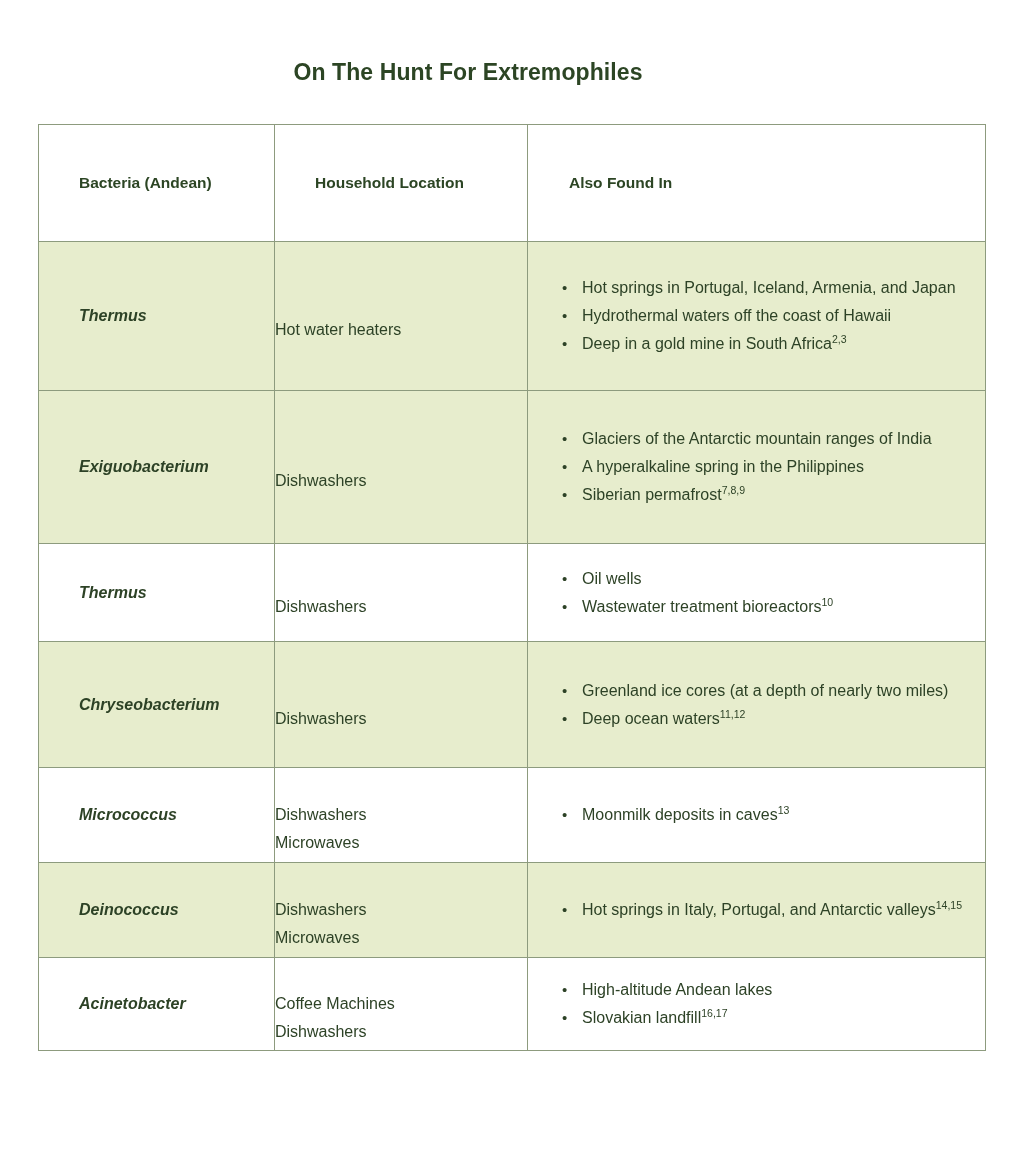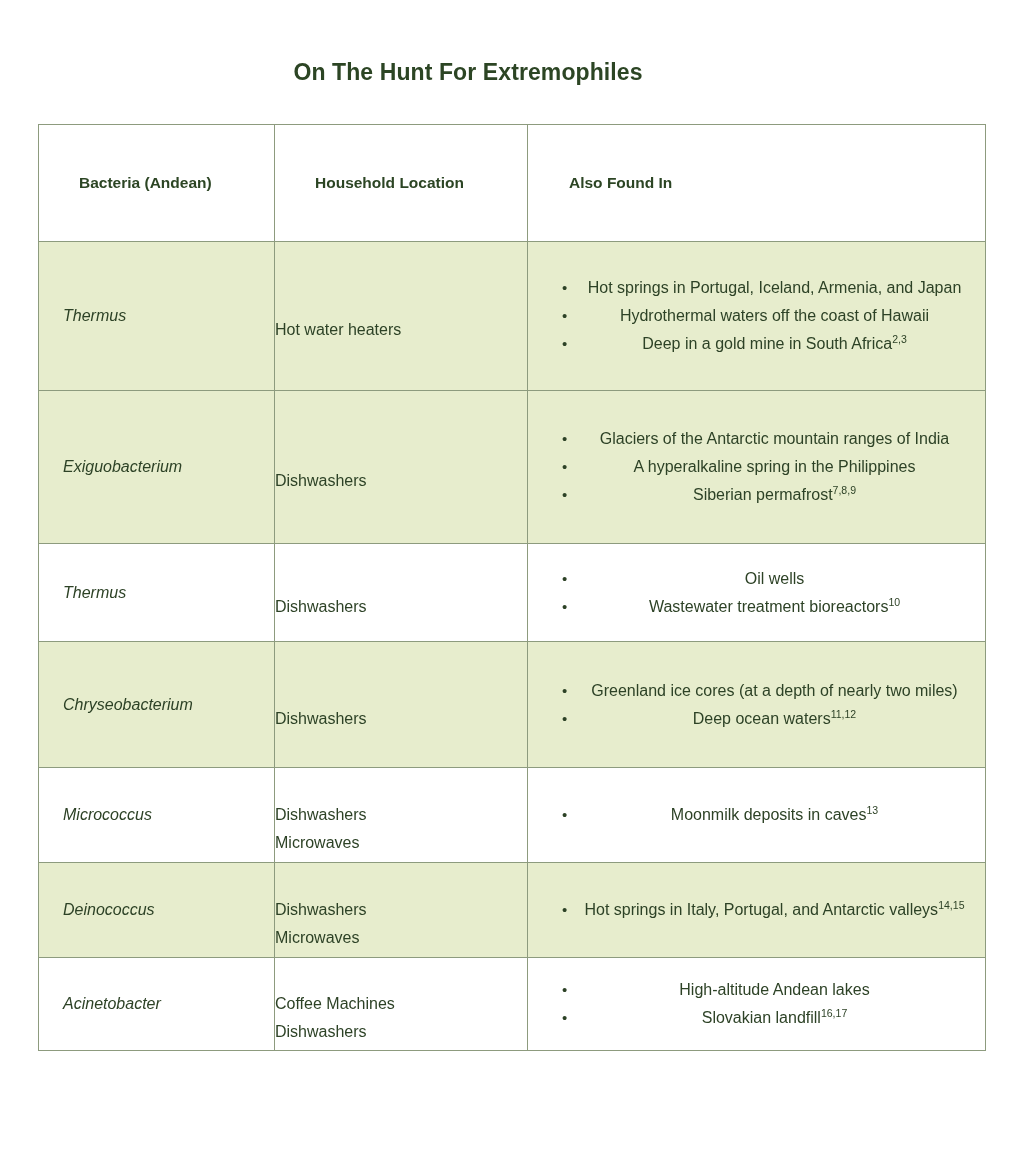--- a/index.html
+++ b/index.html
@@ -68,34 +68,34 @@
     padding: 0 0 0 40px;
   }
   th.col-loc .th-inner { padding-left: 40px; }
   th.col-found .th-inner { padding-left: 41px; }
 
   td.genus {
     font-size: 16px;
     font-style: italic;
     color: #2d4226;
   }
-  td.genus .cell-inner { padding-left: 24px; }
+  td.genus .cell-inner { padding-left: 40px; font-weight: bold; }
 
   td.location {
     font-size: 16px;
     color: #2d4226;
   }
   td.location .cell-inner { padding-left: 40px; line-height: 28px; margin-left: 16px; }
   td.location .line { display: block; }
 
   td.found {
     font-size: 16px;
     color: #2d4226;
   }
-  td.found .cell-inner { padding-left: 30px; padding-right: 18px; text-align: center; }
+  td.found .cell-inner { padding-left: 30px; padding-right: 18px; }
   ul.bullets {
     list-style: none;
     margin: 0;
     padding: 0;
   }
   ul.bullets li {
     position: relative;
     padding-left: 24px;
     line-height: 28px;
     margin: 0;

